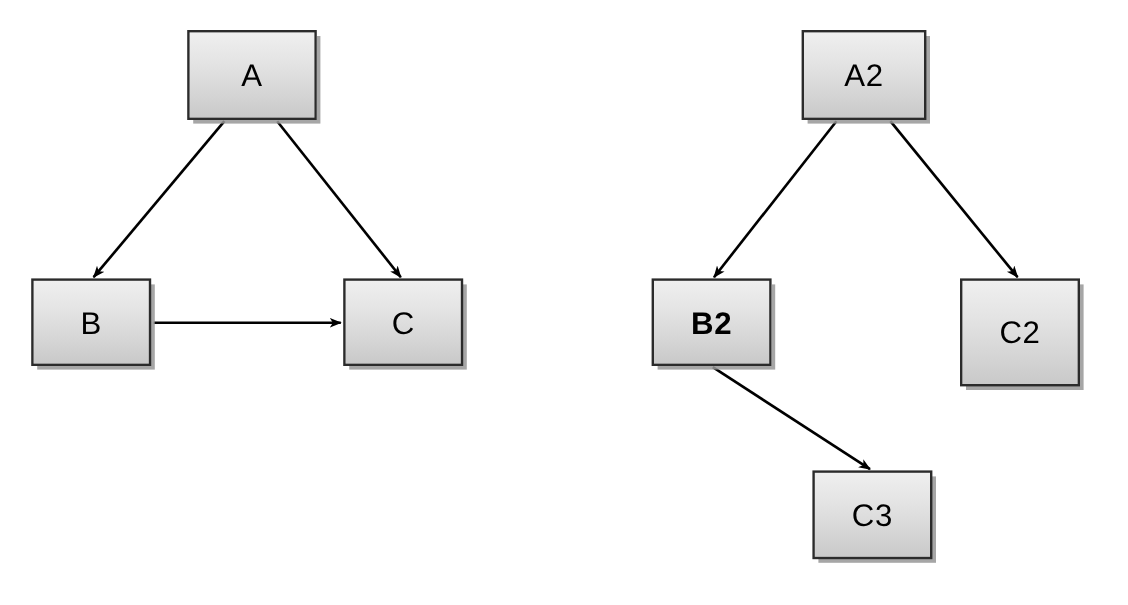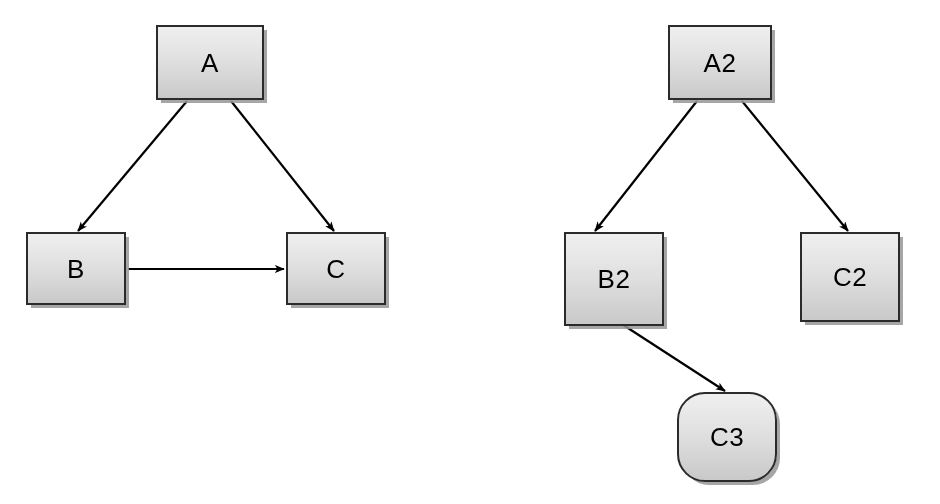--- a/index.html
+++ b/index.html
@@ -70,24 +70,24 @@
       </div>
       <div class="node" style="left: 26px; top: 232px; width: 100px; height: 73px;">
         <span>B</span>
       </div>
       <div class="node" style="left: 286px; top: 232px; width: 100px; height: 73px;">
         <span>C</span>
       </div>
       <div class="node" style="left: 668px; top: 25px; width: 104px; height: 75px; align-items: center;">
         <span>A2</span>
       </div>
-      <div class="node" style="left: 564px; top: 232px; width: 100px; height: 94px;">
+      <div class="node" style="left: 543px; top: 232px; width: 100px; height: 73px; font-weight: bold;">
         <span>B2</span>
       </div>
       <div class="node" style="left: 800px; top: 232px; width: 100px; height: 90px;">
         <span>C2</span>
       </div>
-      <div class="node" style="left: 677px; top: 392px; width: 100px; height: 90px; border-radius: 28px;">
+      <div class="node" style="left: 677px; top: 392px; width: 100px; height: 74px;">
         <span>C3</span>
       </div>
     </div>
 
 </div>
 
 </body></html>

